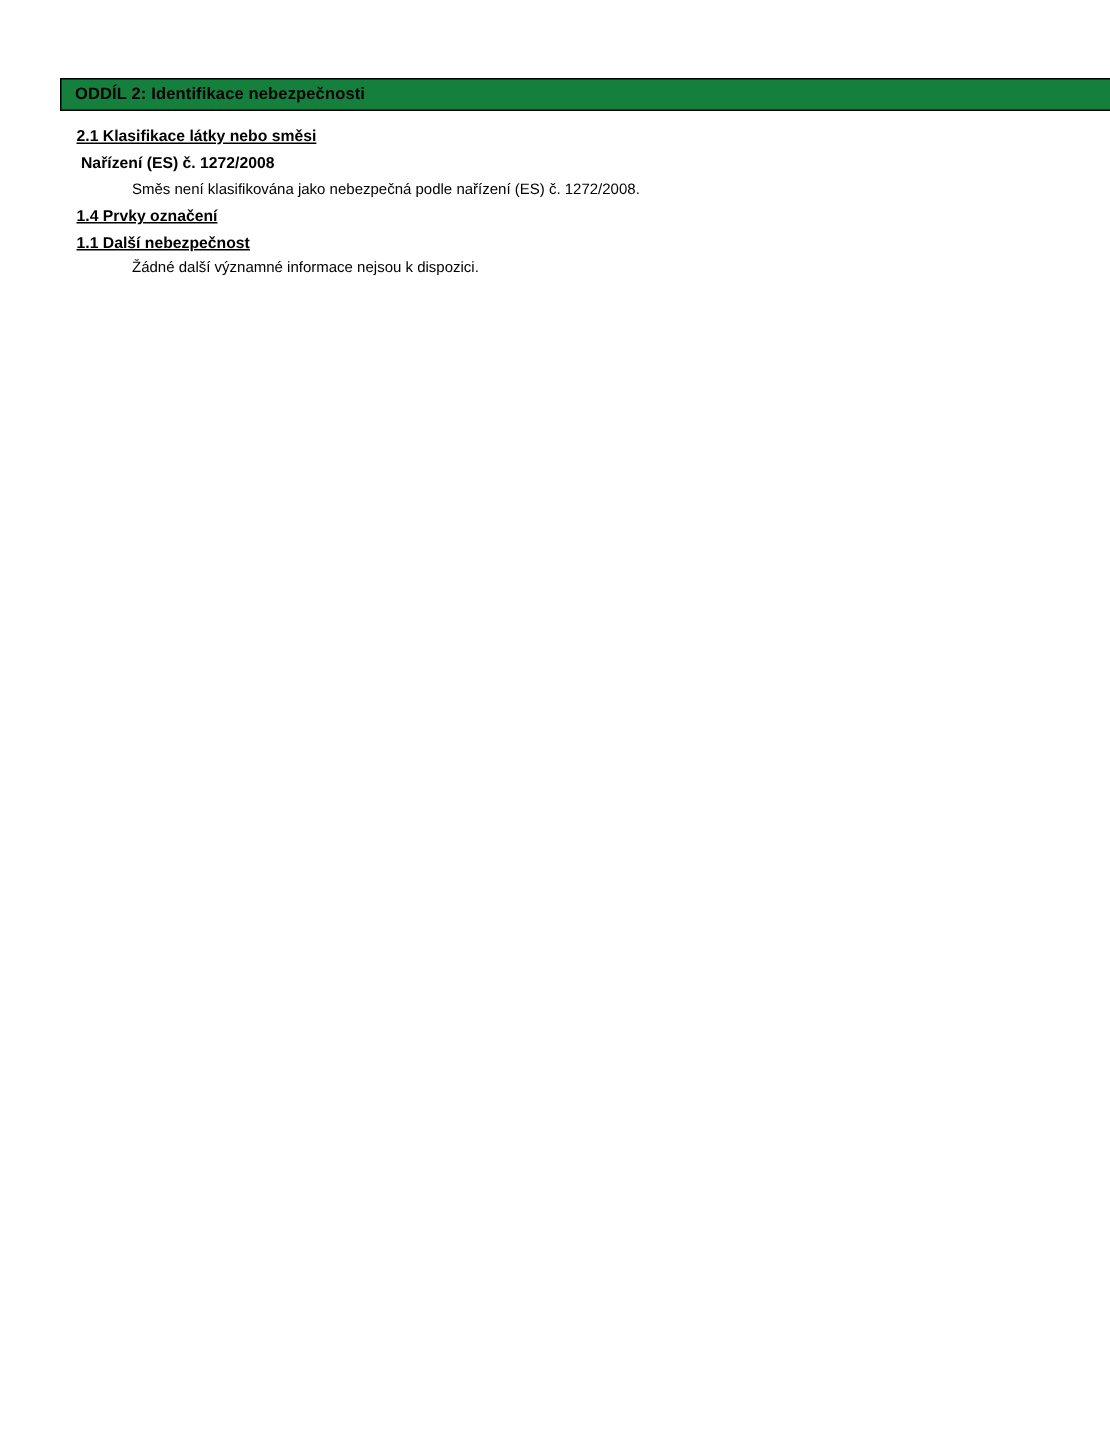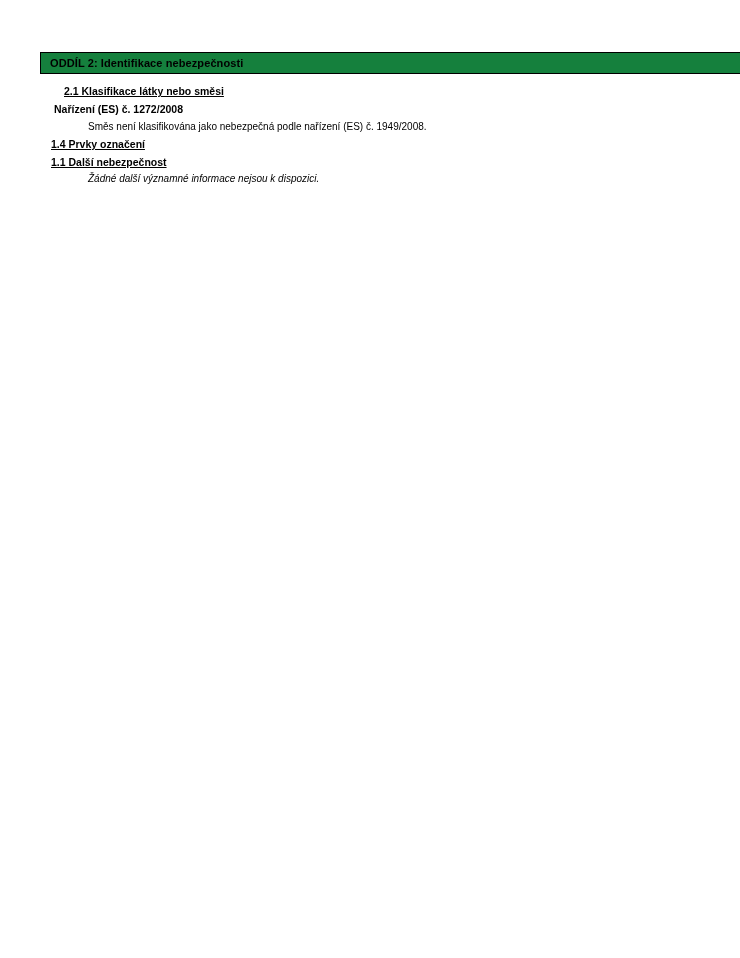--- a/index.html
+++ b/index.html
@@ -49,21 +49,21 @@
   }
   .sub-heading {
     font-size: 10.5px;
     font-weight: bold;
     text-decoration: underline;
     margin: 0;
     padding: 0;
   }
   .sub-heading-21 {
     position: absolute;
-    left: 24px;
+    left: 11px;
     top: 3px;
   }
   .regulation-line {
     position: absolute;
     left: 14px;
     top: 21px;
     font-size: 10.5px;
     font-weight: bold;
   }
   .body-text {
@@ -82,39 +82,38 @@
   }
   .sub-heading-23 {
     position: absolute;
     left: 11px;
     top: 74px;
   }
   .further-text {
     position: absolute;
     left: 48px;
     top: 90px;
-    font-style: italic;
   }
 </style>
 </head>
 <body>
 
 <div class="page">
 
   <div class="section-header">
     <span class="section-header-title">ODDÍL 2: Identifikace nebezpečnosti</span>
   </div>
 
   <div class="content">
 
     <div class="sub-heading sub-heading-21">2.1 Klasifikace látky nebo směsi</div>
 
     <div class="regulation-line">Nařízení (ES) č. 1272/2008</div>
 
-    <div class="body-text class-text">Směs není klasifikována jako nebezpečná podle nařízení (ES) č. 1949/2008.</div>
+    <div class="body-text class-text">Směs není klasifikována jako nebezpečná podle nařízení (ES) č. 1272/2008.</div>
 
     <div class="sub-heading sub-heading-22">1.4 Prvky označení</div>
 
     <div class="sub-heading sub-heading-23">1.1 Další nebezpečnost</div>
 
     <div class="body-text further-text">Žádné další významné informace nejsou k dispozici.</div>
 
   </div>
 </div>
 

